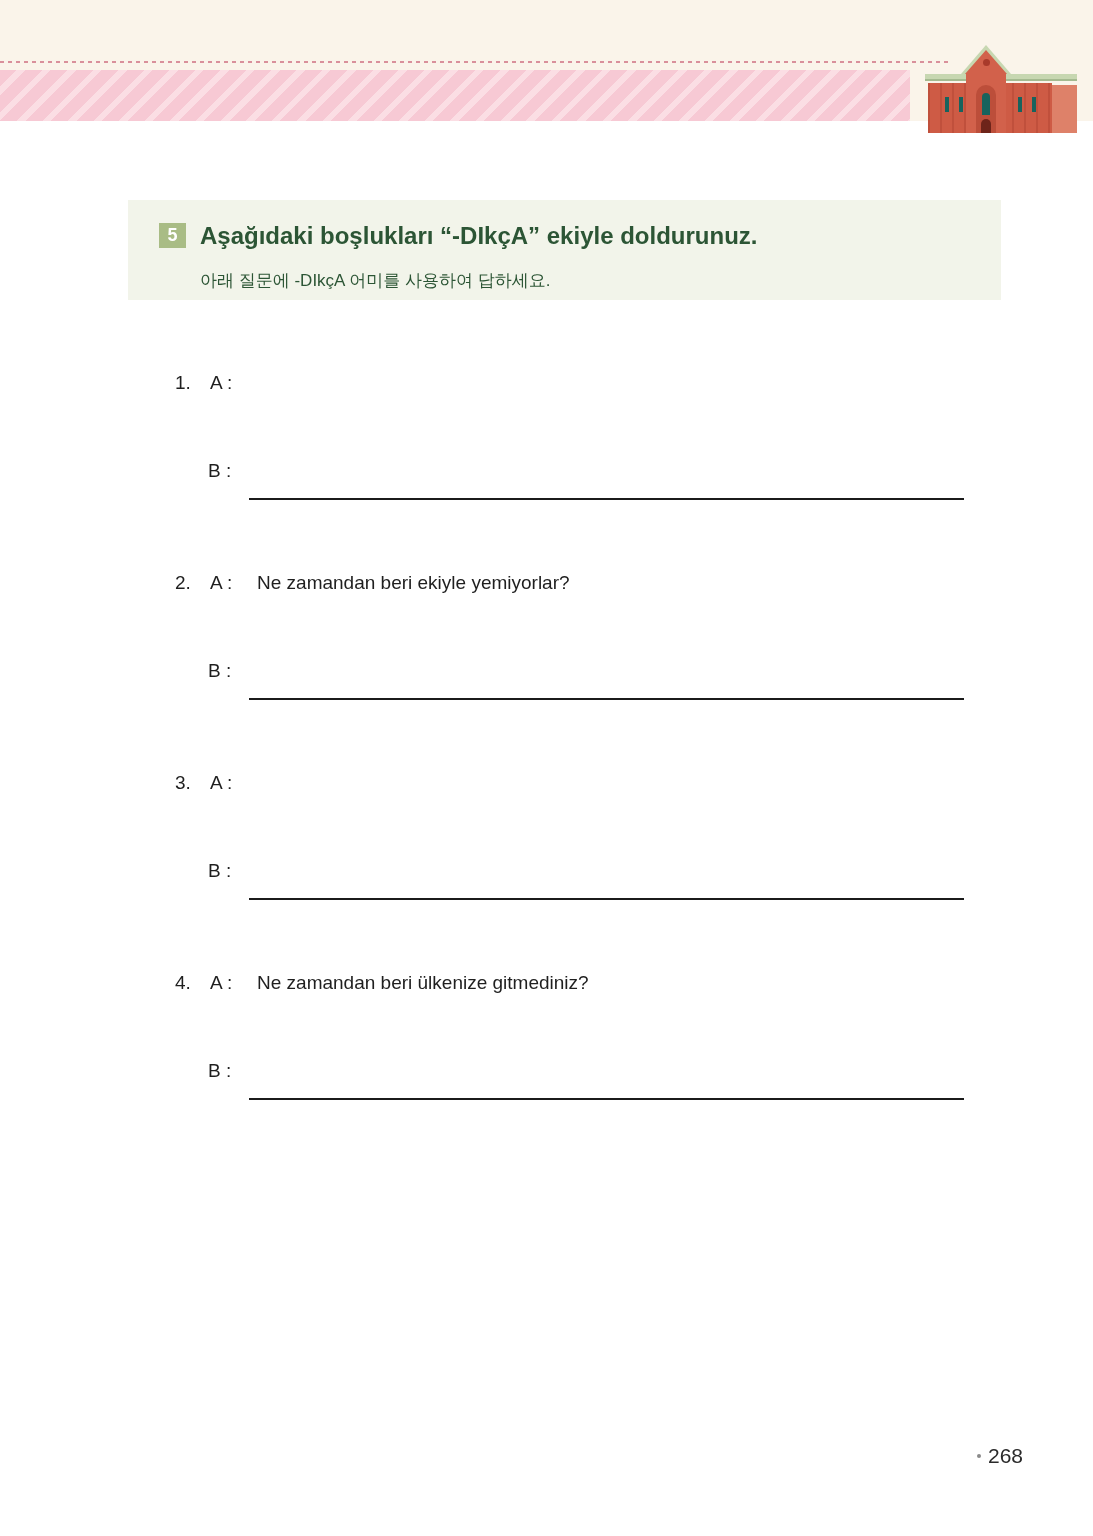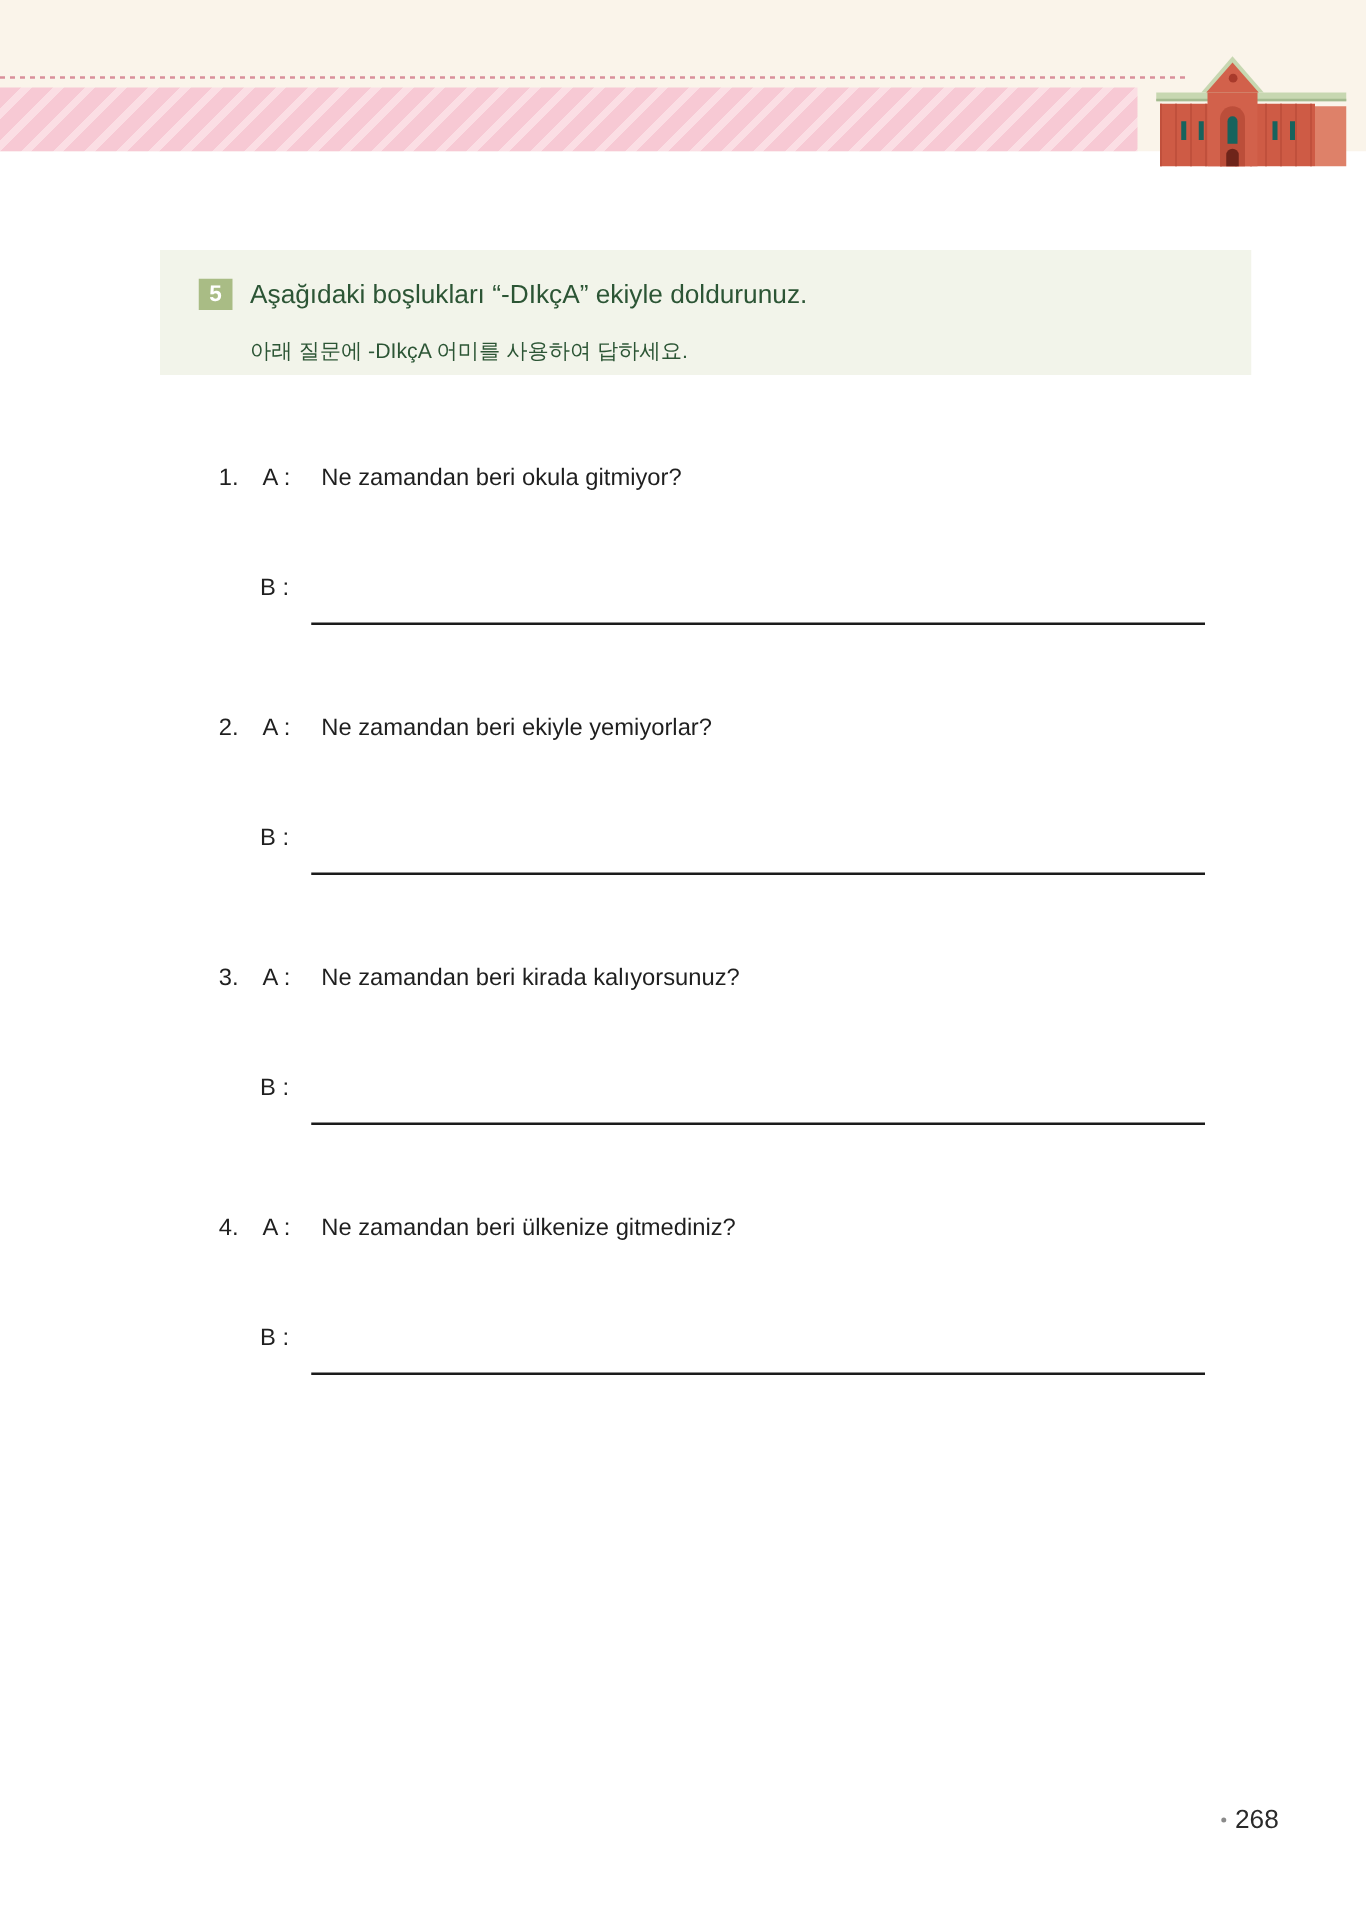--- a/index.html
+++ b/index.html
@@ -48,21 +48,21 @@
     position:absolute; left:128px; top:200px; width:873px; height:100px;
     background:#f2f4ea;
   }
   .exercise-badge {
     position:absolute; left:31px; top:23px; width:27px; height:25px;
     background:#a9bc85; color:#ffffff; font-weight:bold; font-size:18px;
     display:flex; align-items:center; justify-content:center;
   }
   .exercise-title {
     position:absolute; left:72px; top:22px; line-height:28px;
-    font-size:21px; font-weight:normal; color:#2c5535; white-space:nowrap;
+    font-size:24px; font-weight:bold; color:#2c5535; white-space:nowrap;
   }
   .exercise-subtitle {
     position:absolute; left:72px; top:69px; line-height:24px;
     font-size:17px; color:#2c5535; white-space:nowrap;
   }
 
   
   .questions { position:absolute; left:0; top:370px; width:1093px; }
   .question-item { position:relative; width:1093px; height:200px; }
   .q-number, .a-label, .q-text, .b-label, .answer-text {
@@ -117,39 +117,37 @@
     <div class="exercise-badge">5</div>
     <div class="exercise-title">Aşağıdaki boşlukları “-DIkçA” ekiyle doldurunuz.</div>
     <div class="exercise-subtitle">아래 질문에 -DIkçA 어미를 사용하여 답하세요.</div>
   </div>
 
   <div class="questions">
 
     <div class="question-item">
       <span class="q-number">1.</span>
       <span class="a-label">A :</span>
-      <span class="q-text">Ne zamandan beri okula gitmiyor?</span>
       <span class="b-label">B :</span>
       <span class="answer-text"></span>
       <div class="answer-line"></div>
     </div>
 
     <div class="question-item">
       <span class="q-number">2.</span>
       <span class="a-label">A :</span>
       <span class="q-text">Ne zamandan beri ekiyle yemiyorlar?</span>
       <span class="b-label">B :</span>
       <span class="answer-text"></span>
       <div class="answer-line"></div>
     </div>
 
     <div class="question-item">
       <span class="q-number">3.</span>
       <span class="a-label">A :</span>
-      <span class="q-text">Ne zamandan beri kirada kalıyorsunuz?</span>
       <span class="b-label">B :</span>
       <span class="answer-text"></span>
       <div class="answer-line"></div>
     </div>
 
     <div class="question-item">
       <span class="q-number">4.</span>
       <span class="a-label">A :</span>
       <span class="q-text">Ne zamandan beri ülkenize gitmediniz?</span>
       <span class="b-label">B :</span>

